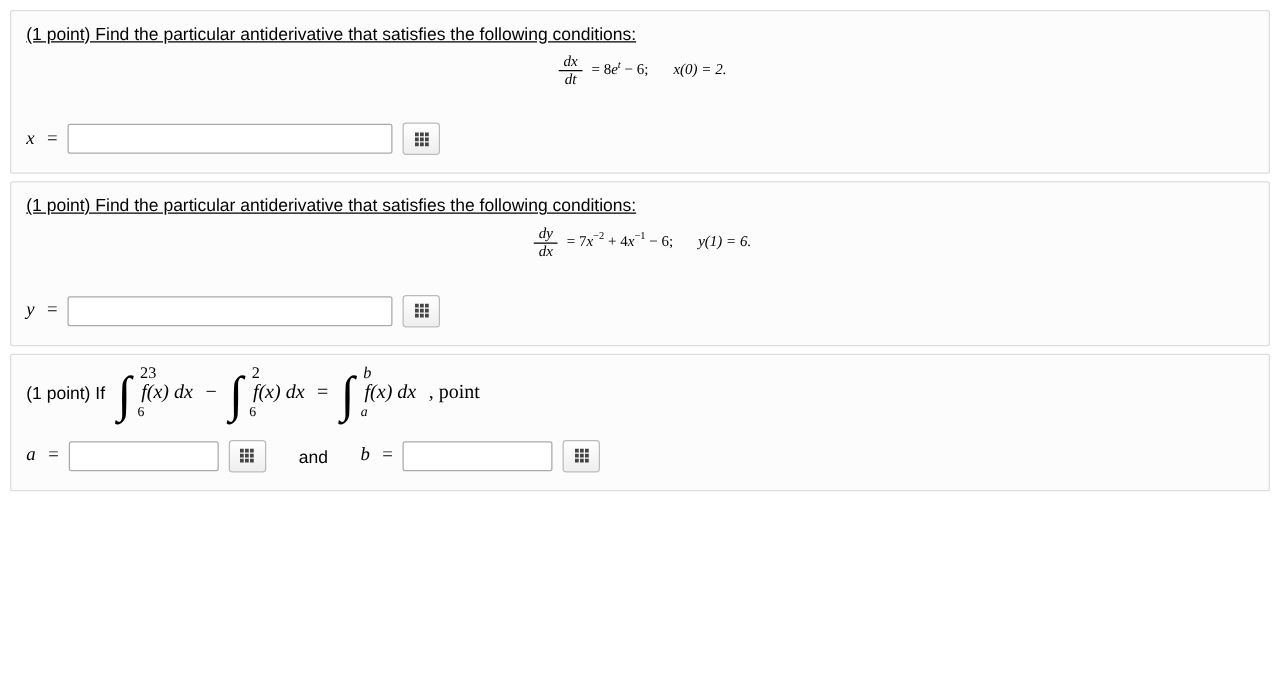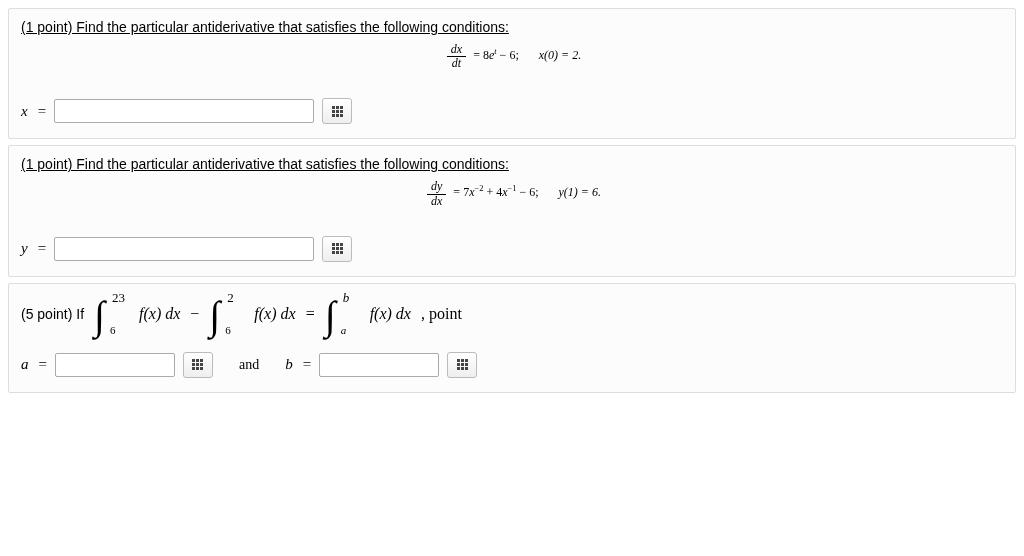--- a/index.html
+++ b/index.html
@@ -84,21 +84,21 @@
     font-size: 16px;
     display: inline-flex;
     align-items: center;
     gap: 2px;
     margin: 0 4px;
   }
   .int-sym { position: relative; display:inline-block; height:40px; }
   .int-sym .glyph { font-size: 40px; line-height: 40px; display:inline-block; transform: translateY(2px); }
   .int-sym .ub { position:absolute; top:-4px; left: 18px; font-size:13px; }
   .int-sym .lb { position:absolute; bottom:-2px; left: 16px; font-size:11px; }
-  .fx { font-style: italic; margin-left:32px; }
+  .fx { font-style: italic; margin-left:6px; }
   .row3 { display:flex; align-items:center; flex-wrap:wrap; gap:6px; }
   .sup { font-size: 0.7em; vertical-align: super; }
   .it { font-style: italic; }
   .gap { display:inline-block; width:14px; }
 </style>
 </head>
 <body>
 
 <div class="problem">
   <div class="prompt">(1 point) Find the particular antiderivative that satisfies the following conditions:</div>
@@ -157,21 +157,21 @@
           <span></span>
           <span></span>
           <span></span>
       </span>
     </button>
   </div>
 </div>
 
 <div class="problem">
   <div class="row3">
-    <span>(5 point) If</span>
+    <span>(1 point) If</span>
 
     <span class="integral-group">
       <span class="int-sym">
         <span class="glyph">∫</span>
         <span class="ub">23</span>
         <span class="lb">6</span>
       </span>
       <span class="fx it">f(x) dx</span>
     </span>
 
@@ -210,21 +210,21 @@
           <span></span>
           <span></span>
           <span></span>
           <span></span>
           <span></span>
           <span></span>
           <span></span>
           <span></span>
       </span>
     </button>
-    <span style="margin:0 18px;font-family:Liberation Serif, serif;">and</span>
+    <span style="margin:0 18px;">and</span>
     <span class="var-label">b</span>
     <span class="eq"> =</span>
     <input class="text-answer w120" type="text" style="">
     <button class="grid-btn">
       <span class="grid-icon">
         <span></span>
           <span></span>
           <span></span>
           <span></span>
           <span></span>

